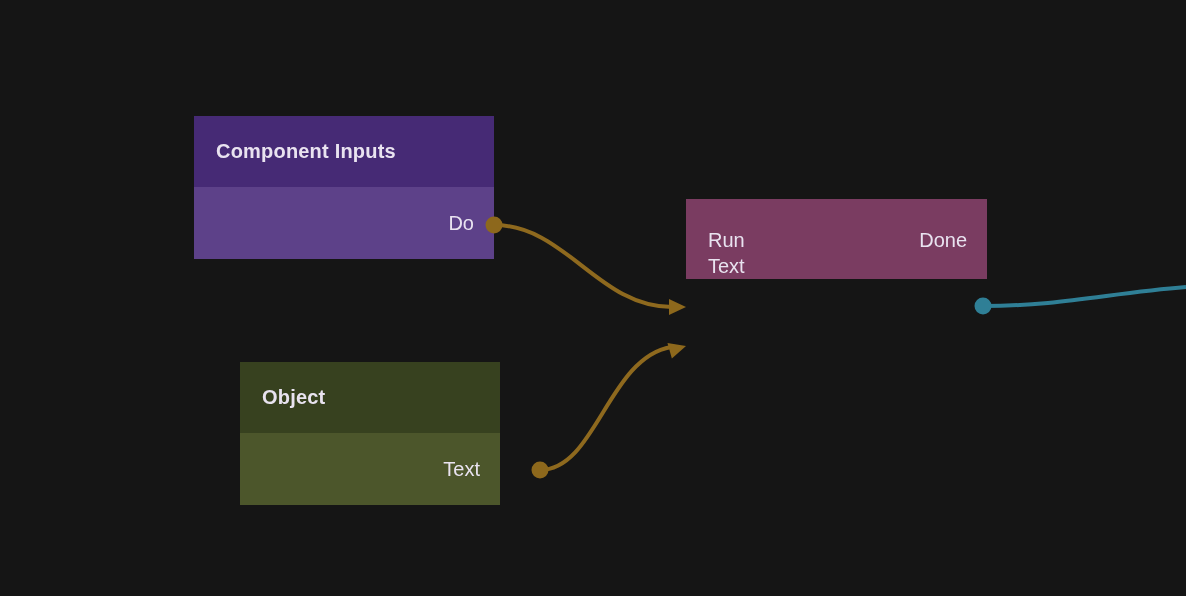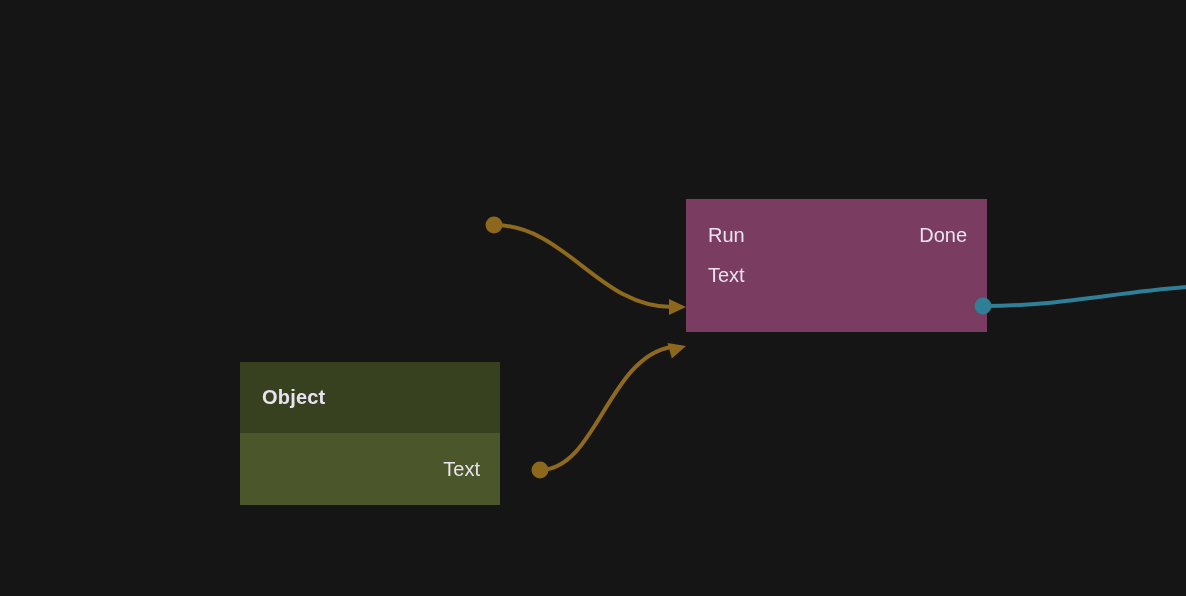--- a/index.html
+++ b/index.html
@@ -46,40 +46,51 @@
   #node-component-inputs { left: 194px; top: 116px; width: 300px; height: 143px; }
   #node-component-inputs .node-header { background: var(--component-inputs-header, #462a75); }
   #node-component-inputs .node-body { background: var(--component-inputs-body, #5d4189); height: 72px; justify-content: center; }
   
   #node-object { left: 240px; top: 362px; width: 260px; height: 143px; }
   #node-object .node-header { background: var(--object-header, #37411f); }
   #node-object .node-body { background: var(--object-body, #4c562b); height: 72px; justify-content: center; }
   
   #node-function { left: 686px; top: 199px; width: 301px; height: 183px; }
   #node-function .node-header { background: var(--function-header, #5c2745); }
-  #node-function .node-body { background: var(--function-body, #7a3c61); height: 133px; padding-top: 16px; box-sizing: border-box; }
+  #node-function .node-body { background: var(--function-body, #7a3c61); height: 80px; padding-top: 28px; box-sizing: border-box; }
   #node-function .port-row { height: 40px; }
   
   #wires {
     position: absolute;
     left: 0; top: 0;
     width: 1186px;
     height: 596px;
     pointer-events: none;
   }
   .wire-gold { stroke: var(--wire-gold, #8e691e); stroke-width: 4; fill: none; }
   .wire-teal { stroke: var(--wire-teal, #2f7f96); stroke-width: 4; fill: none; }
   .pin-gold-fill { fill: var(--port-gold, #8d681c); }
   .pin-teal-fill { fill: var(--wire-teal, #2f7f96); }
 </style>
 </head>
 <body>
 
 <div id="canvas">
 
+  <div class="node" id="node-component-inputs">
+    <div class="node-header">
+      <span>Component Inputs</span>
+    </div>
+    <div class="node-body">
+      <div class="port-row">
+        <span class="spacer"></span>
+        <span>Do</span>
+      </div>
+    </div>
+  </div>
 
   <div class="node" id="node-object">
     <div class="node-header">
       <span>Object</span>
     </div>
     <div class="node-body">
       <div class="port-row">
         <span class="spacer"></span>
         <span>Text</span>
       </div>

